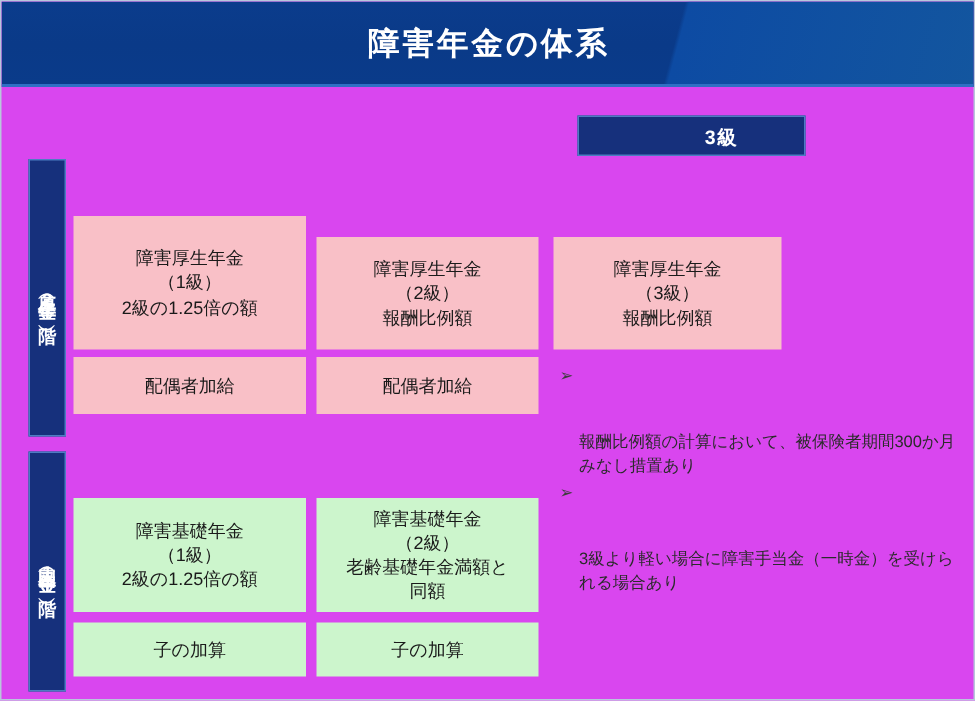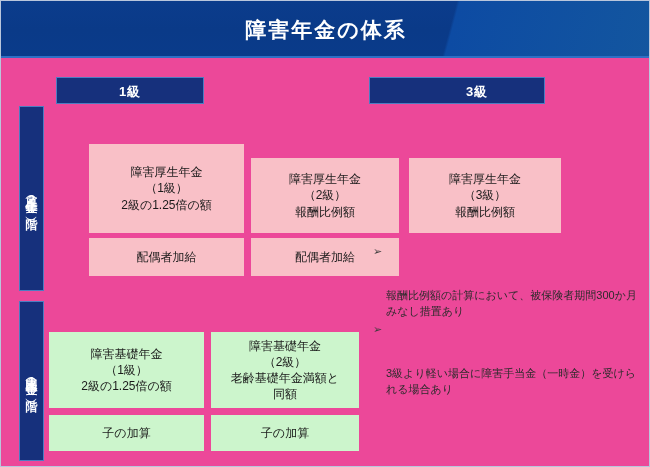--- a/index.html
+++ b/index.html
@@ -13,21 +13,21 @@
     font-family: "Liberation Sans", "DejaVu Sans", sans-serif;
     overflow: hidden;
     position: relative;
   }
   #slide {
     position: relative;
     width: 650px;
     height: 467px;
     box-sizing: border-box;
     border: 1px solid #b9c6dc;
-    background: #ec4899;
+    background: #d946ef;
     overflow: hidden;
   }
 
   
   #title-banner {
     position: absolute;
     left: 0;
     top: 0;
     width: 650px;
     height: 57px;
@@ -75,21 +75,21 @@
     color: #ffffff;
     font-size: 13px;
     font-weight: bold;
     background: #16307c;
     border: 1px solid #4c7dc2;
     box-sizing: border-box;
     letter-spacing: 1px;
   }
   #col-header-1 { left: 55px;  top: 76px; width: 148px; }
   #col-header-2 { left: 210px; top: 76px; width: 148px; }
-  #col-header-3 { left: 368px; top: 76px; width: 176px; padding-left: 40px; }
+  #col-header-3 { left: 384px; top: 76px; width: 152px; padding-left: 40px; }
 
   
   .tier-label {
     position: absolute;
     left: 18px;
     width: 25px;
     background: #16307c;
     border: 1px solid #4c7dc2;
     box-sizing: border-box;
     color: #ffffff;
@@ -113,21 +113,21 @@
     display: flex;
     align-items: center;
     justify-content: center;
     text-align: center;
     font-size: 12px;
     color: #1a1a1a;
     line-height: 1.35;
     padding: 2px 4px;
     white-space: pre-line;
   }
-  .box.pink  { background: #f9c0c7; margin-left: 40px; }
+  .box.pink  { background: #f9c0c7; }
   .box.green { background: #ccf5cc; }
 
   
   #box-kosei-1 { left: 48px;  top: 143px; width: 155px; height: 89px; }
   #box-kosei-2 { left: 210px; top: 157px; width: 148px; height: 75px; }
   #box-kosei-3 { left: 368px; top: 157px; width: 152px; height: 75px; }
   #box-spouse-1 { left: 48px;  top: 237px; width: 155px; height: 38px; }
   #box-spouse-2 { left: 210px; top: 237px; width: 148px; height: 38px; }
 
   
@@ -167,21 +167,20 @@
 <body>
 
 <div id="slide">
 
   <div id="title-banner">
     <div class="wedge"></div>
     <div class="underline"></div>
   </div>
   <div id="title-text">障害年金の体系</div>
 
-  <div class="col-header" id="col-header-1">1級</div>
   <div class="col-header" id="col-header-3">3級</div>
 
   <div class="tier-label" id="tier-label-kosei">厚生年金（2階）</div>
   <div class="tier-label" id="tier-label-kokumin">国民年金（1階）</div>
 
   <div class="box pink" id="box-kosei-1">障害厚生年金
 （1級）
 2級の1.25倍の額</div>
   <div class="box pink" id="box-kosei-2">障害厚生年金
 （2級）

